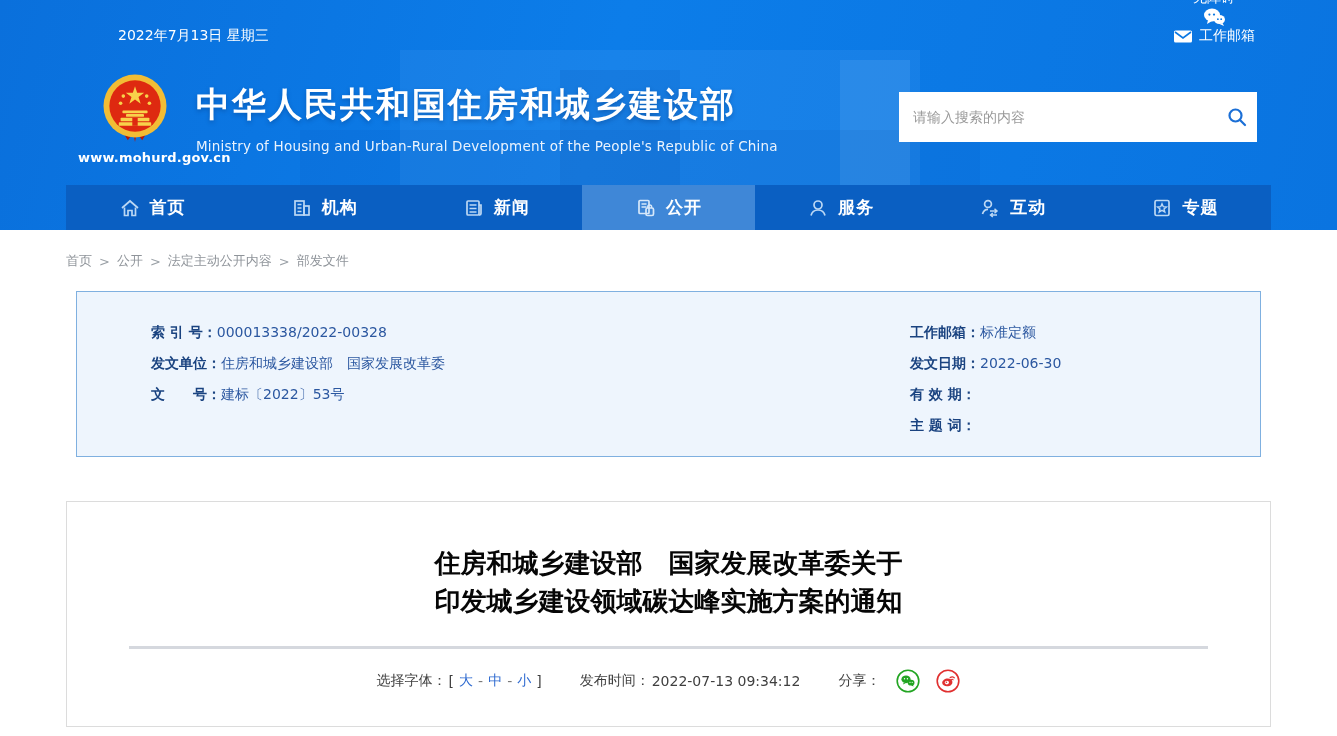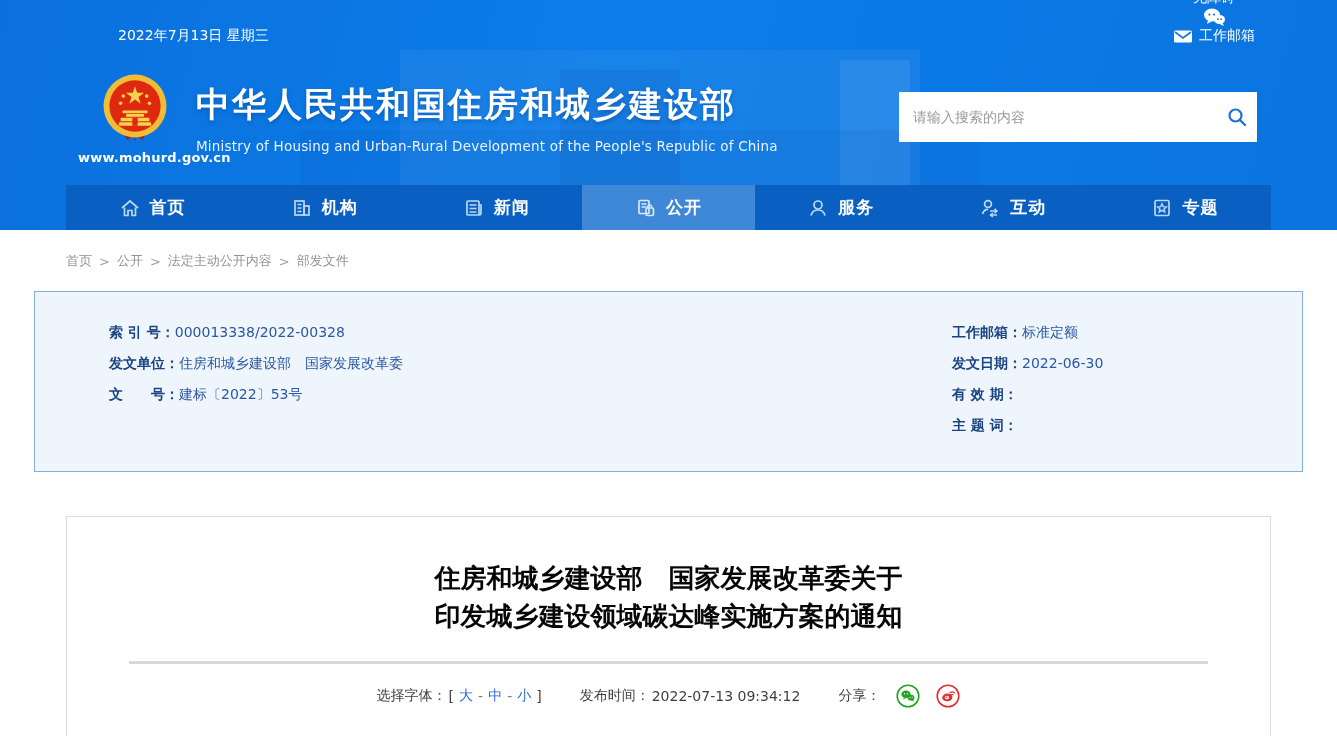--- a/index.html
+++ b/index.html
@@ -44,22 +44,22 @@
   .nav-item.active { background:#3f87d7; }
   .nav-item svg { display:block; }
 
   
   .breadcrumb { margin:22px 66px 0; font-size:13px; color:#8f949a;
     display:flex; align-items:center; gap:7px; }
   .crumb { cursor:pointer; }
   .crumb-sep { color:#9aa0a6; }
 
   
-  .doc-info { margin:21px 34px 0; background:#eef5fd; border:1px solid #7fb0e0;
-    padding:25px 0 30px 74px; display:grid; grid-template-columns:1fr 350px; font-size:14px; }
+  .doc-info { margin:21px 76px 0; background:#eef5fd; border:1px solid #7fb0e0;
+    padding:25px 0 15px 74px; display:grid; grid-template-columns:1fr 350px; font-size:14px; }
   .info-row { line-height:31px; white-space:pre; }
   .info-label { font-weight:700; color:#1a4380; }
   .info-value { color:#2b57a0; }
 
   
   .article-box { margin:44px 66px 0; background:#fff; border:1px solid #dcdcdc; height:226px; }
   .article-title { margin-top:42px; text-align:center; font-size:26px; line-height:38px;
     font-weight:700; color:#060606; white-space:pre; }
   .article-sep { height:3px; background:#d5d8de; margin:26px 62px 0; }
   .article-meta { margin-top:20px; display:flex; justify-content:center; align-items:center;

